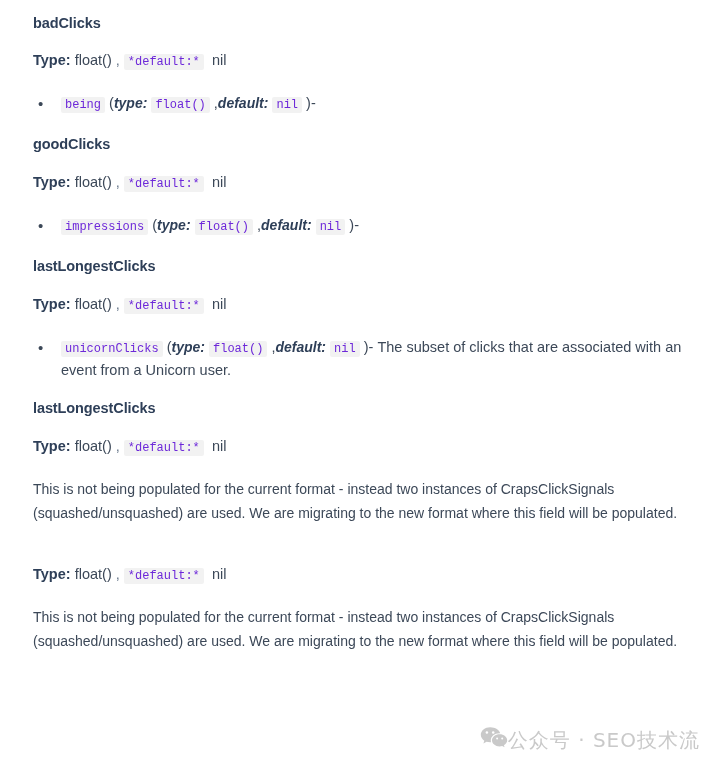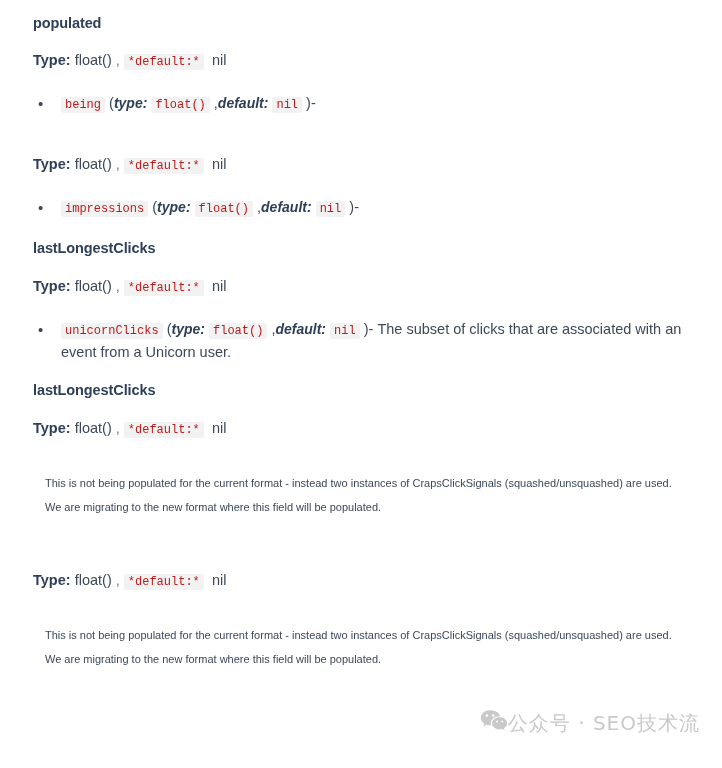--- a/index.html
+++ b/index.html
@@ -42,21 +42,21 @@
   }
   .type-label {
     font-weight: bold;
     color: #2e3f58;
   }
 
   
   code, .code {
     font-family: "Liberation Mono", "DejaVu Sans Mono", monospace;
     font-size: 12px;
-    color: #b91c1c;
+    color: #6d28d9;
     background: #f2f2f2;
     padding: 1px 4px;
     border-radius: 2px;
     white-space: pre;
   }
   .code-plain {
     font-family: "Liberation Sans", sans-serif;
     font-size: 14.5px;
     color: #3c4858;
     background: transparent;
@@ -98,32 +98,32 @@
     font-size: 14.5px;
     color: #3c4858;
   }
   .bullet-desc {
     color: #3c4858;
     font-size: 14.5px;
   }
 
   
   .para {
-    font-size: 11px;
+    font-size: 14px;
     line-height: 24px;
     color: #3c4858;
-    margin: 12px;
+    margin: 0;
     max-width: 650px;
   }
 
   
   .watermark {
     position: absolute;
     right: 22px;
-    bottom: 31px;
+    bottom: 14px;
     display: flex;
     align-items: center;
     opacity: 1;
     pointer-events: none;
     justify-content: center;
   }
   .wm-text {
     font-size: 20px;
     color: #c9c9c9;
     letter-spacing: 1px;
@@ -131,34 +131,35 @@
     white-space: nowrap;
   }
   .wm-icon { display:block; }
 </style>
 </head>
 <body>
 
 <div class="doc">
 
   <div style="height:14px"></div>
-  <div class="field-heading">populated</div>
+  <div class="field-heading">badClicks</div>
 
   <div style="height:19px"></div>
   <div class="type-line">
     <span class="type-label">Type:</span><span>&nbsp;</span><span class="code-plain">float()</span><span class="sep">&nbsp;</span><span class="sep">,</span><span>&nbsp;</span><code>*default:*</code><span>&nbsp;&nbsp;</span><span class="code-plain">nil</span>
   </div>
 
   <div style="height:21px"></div>
   <div class="bullet-row">
     <span class="bullet-dot">•</span>
     <span class="bullet-body"><code>being</code><span>&nbsp;</span><span class="paren">(</span><span class="ital">type:</span><span>&nbsp;</span><code>float()</code><span>&nbsp;</span><span class="paren">,</span><span class="ital">default:</span><span>&nbsp;</span><code>nil</code><span>&nbsp;</span><span class="paren">)</span><span class="paren">-</span><span class="bullet-desc"></span></span>
   </div>
 
   <div style="height:19px"></div>
+  <div class="field-heading">goodClicks</div>
 
   <div style="height:20px"></div>
   <div class="type-line">
     <span class="type-label">Type:</span><span>&nbsp;</span><span class="code-plain">float()</span><span class="sep">&nbsp;</span><span class="sep">,</span><span>&nbsp;</span><code>*default:*</code><span>&nbsp;&nbsp;</span><span class="code-plain">nil</span>
   </div>
 
   <div style="height:21px"></div>
   <div class="bullet-row">
     <span class="bullet-dot">•</span>
     <span class="bullet-body"><code>impressions</code><span>&nbsp;</span><span class="paren">(</span><span class="ital">type:</span><span>&nbsp;</span><code>float()</code><span>&nbsp;</span><span class="paren">,</span><span class="ital">default:</span><span>&nbsp;</span><code>nil</code><span>&nbsp;</span><span class="paren">)</span><span class="paren">-</span><span class="bullet-desc"></span></span>

